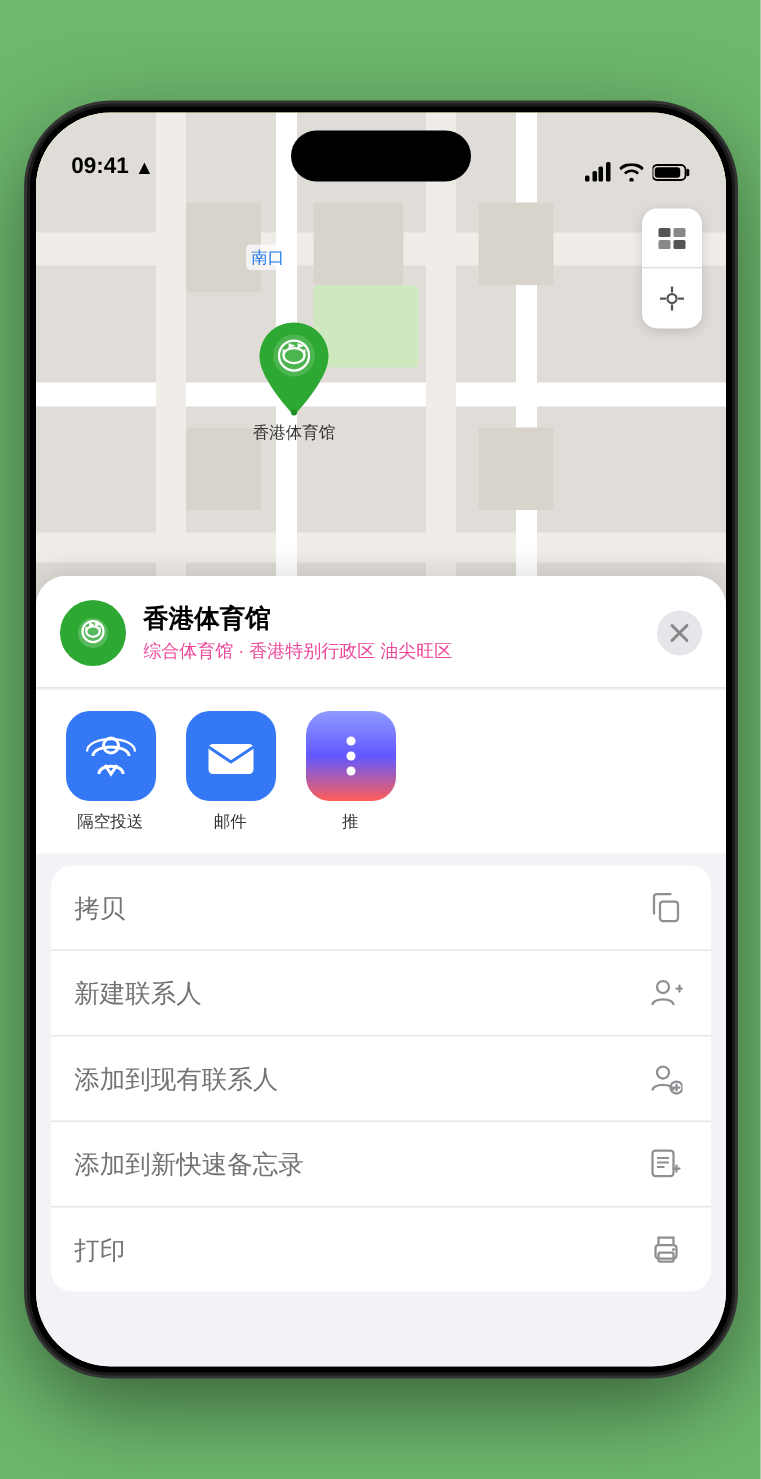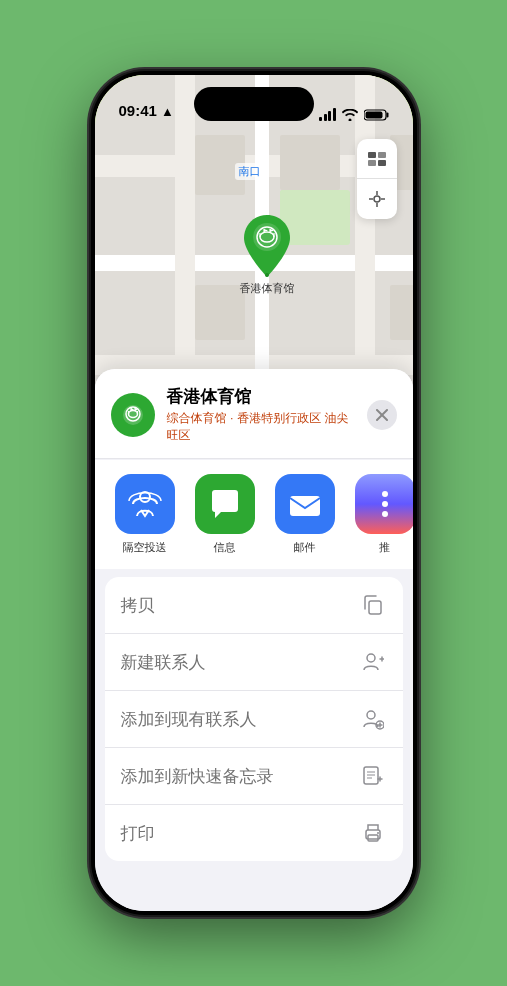--- a/index.html
+++ b/index.html
@@ -8,21 +8,21 @@
       width: 507px;
       height: 986px;
       background: #6db86d;
       display: flex;
       align-items: center;
       justify-content: center;
       font-family: -apple-system, 'SF Pro Text', 'Helvetica Neue', sans-serif;
     }
 
     .phone-frame {
-      width: 326px;
+      width: 468px;
       height: 844px;
       background: #000;
       border-radius: 54px;
       position: relative;
       box-shadow: 0 0 0 2px #1a1a1a, 0 0 0 4px #333, 0 20px 60px rgba(0,0,0,0.5);
       overflow: hidden;
     }
 
     .phone-screen {
       position: absolute;
@@ -207,21 +207,21 @@
     }
 
     .location-name {
       font-size: 17px;
       font-weight: 600;
       color: #000;
     }
 
     .location-subtitle {
       font-size: 12px;
-      color: #c2410c;
+      color: #ec4899;
       margin-top: 2px;
     }
 
     .close-btn {
       width: 30px;
       height: 30px;
       background: #e5e5ea;
       border-radius: 50%;
       display: flex;
       align-items: center;
@@ -547,30 +547,20 @@
                 <path d="M6 18 C6 10, 30 10, 30 18" fill="none" stroke="white" stroke-width="2"></path>
                 <path d="M2 15 C2 4, 34 4, 34 15" fill="none" stroke="white" stroke-width="1.5"></path>
 
                 <path d="M14 24 L18 30 L22 24" fill="none" stroke="white" stroke-width="2"></path>
               </svg>
             </div>
           </div>
           <span class="share-label">隔空投送</span>
         </div>
 
-        <div class="share-item">
-          <div class="share-icon-wrap">
-            <div class="icon-messages">
-              <svg width="38" height="38" viewBox="0 0 38 38">
-                <path d="M6 8 Q6 5, 9 5 L29 5 Q32 5, 32 8 L32 24 Q32 27, 29 27 L15 27 L9 33 L9 27 L9 27 Q6 27, 6 24 Z" fill="white"></path>
-              </svg>
-            </div>
-          </div>
-          <span class="share-label">信息</span>
-        </div>
 
         <div class="share-item">
           <div class="share-icon-wrap">
             <div class="icon-mail">
               <svg width="40" height="40" viewBox="0 0 40 40">
                 <rect x="5" y="12" width="30" height="20" rx="3" fill="white"></rect>
                 <path d="M5 14 L20 24 L35 14" fill="none" stroke="#3478f6" stroke-width="2"></path>
               </svg>
             </div>
           </div>

